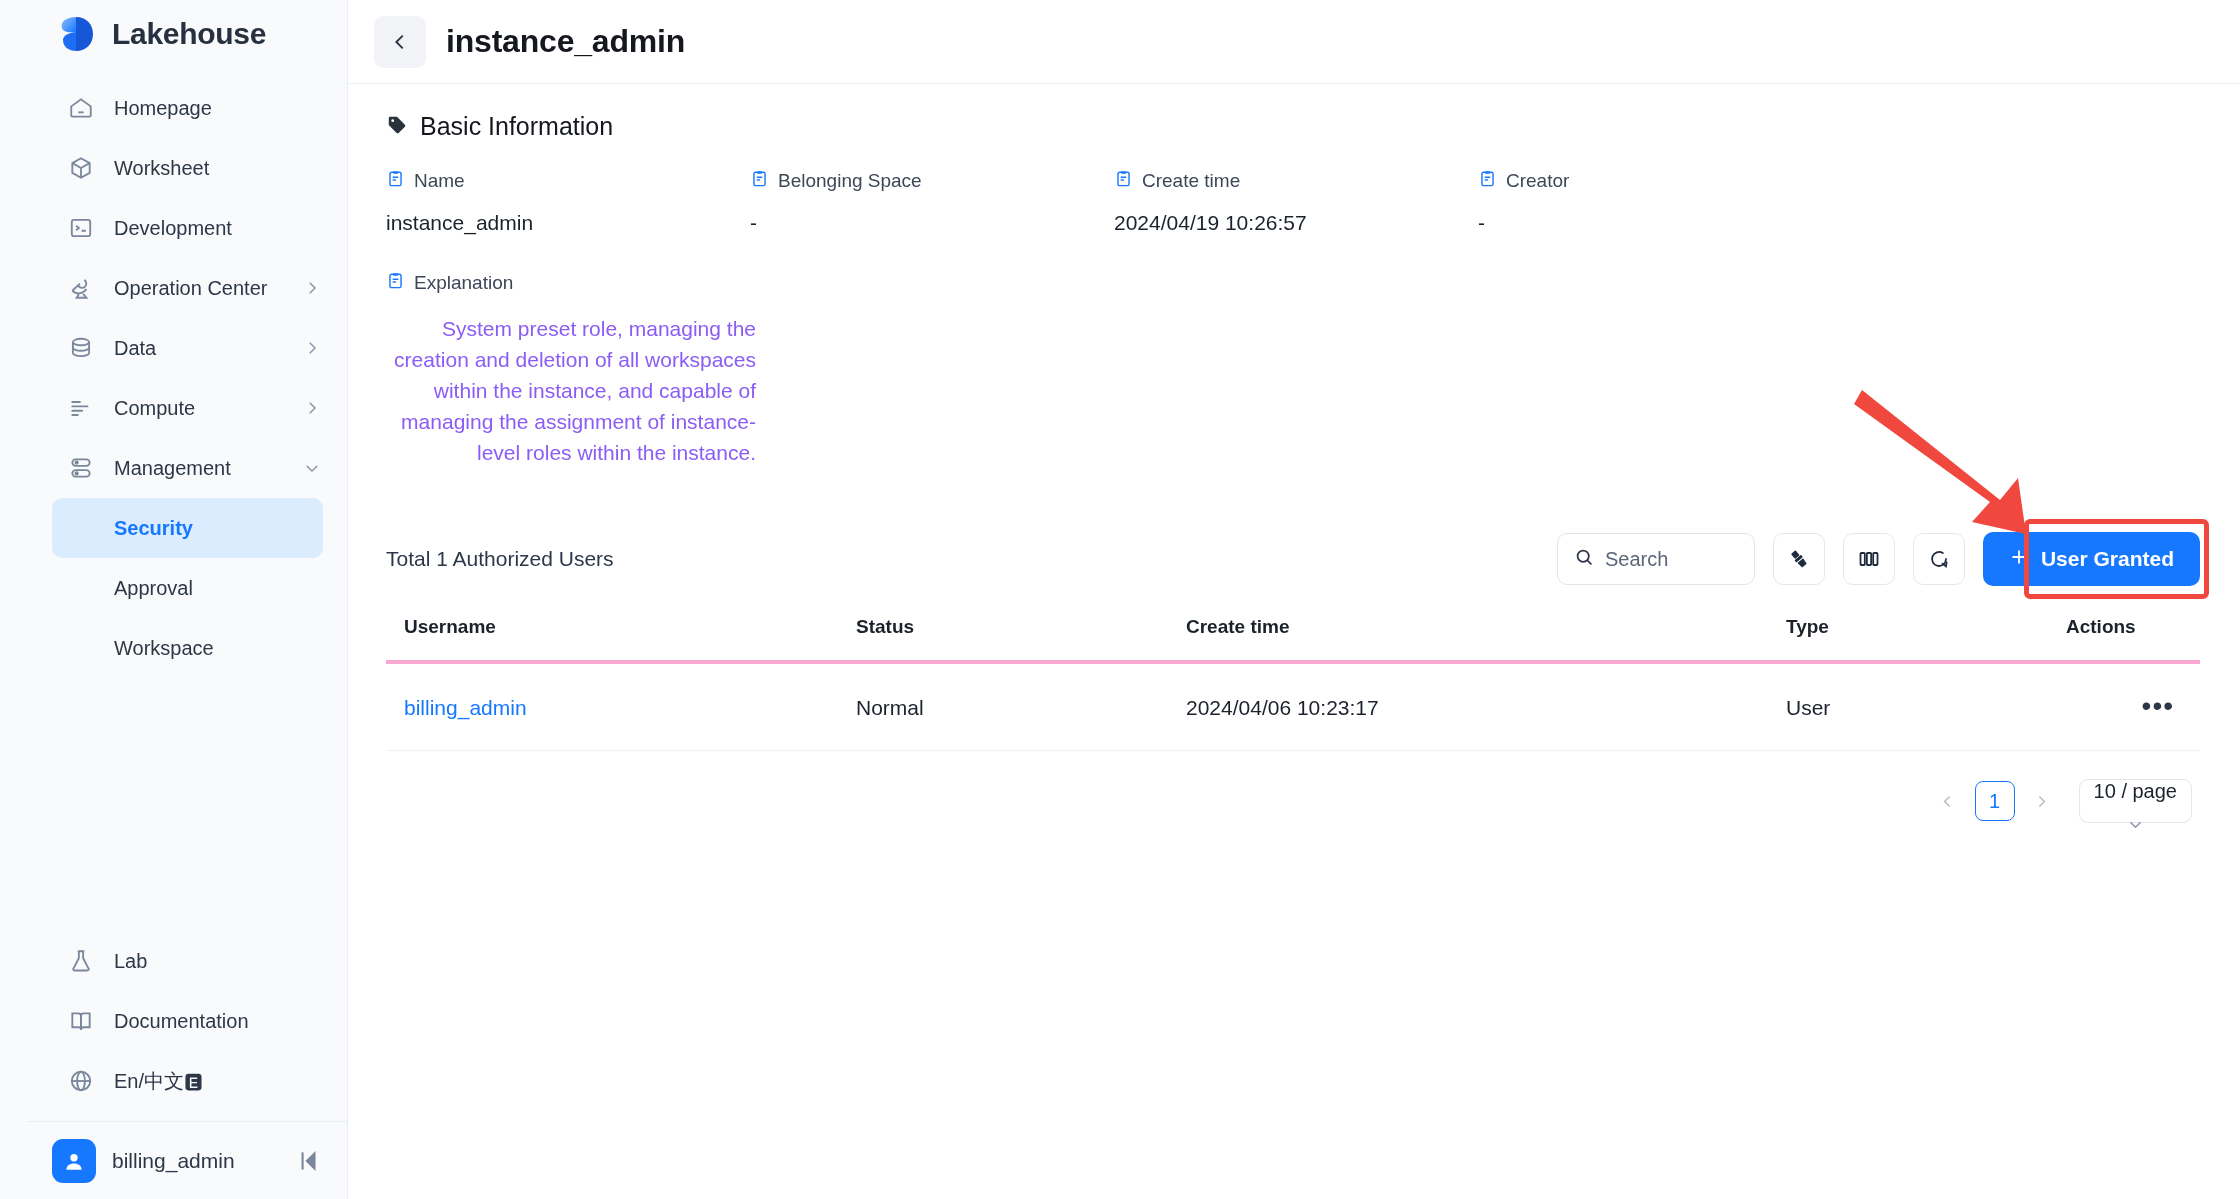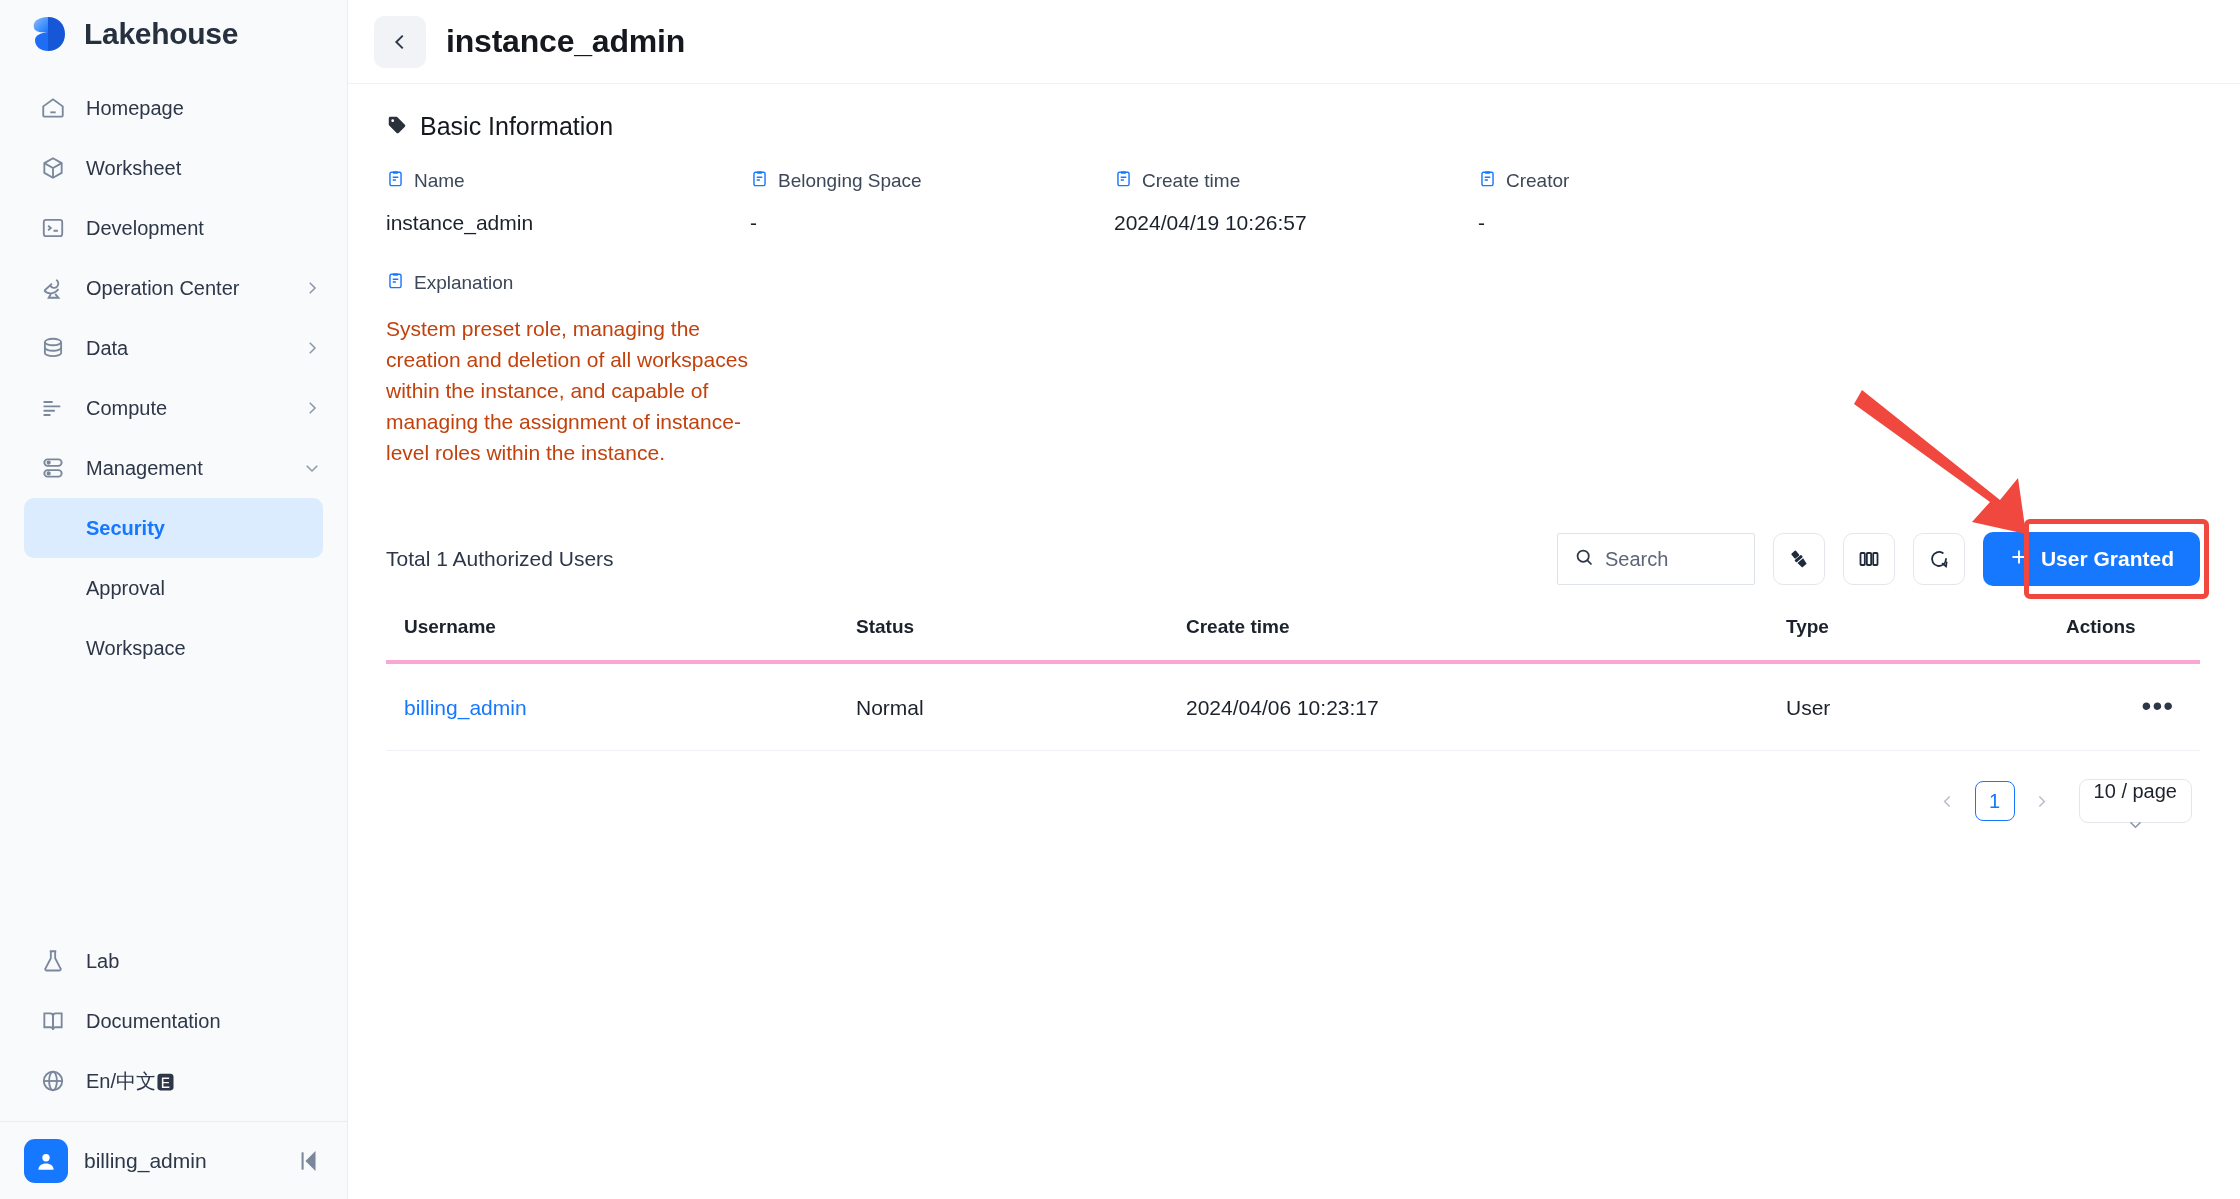--- a/index.html
+++ b/index.html
@@ -11,20 +11,21 @@
   }
   .app { display: flex; width: 2240px; height: 1199px; position: relative; }
 
   
   .sidebar {
     width: 348px; height: 1199px;
     background: #f8fafc;
     border-right: 1px solid #e9edf2;
     display: flex; flex-direction: column;
     flex: 0 0 348px;
+    padding-left: 28px;
   }
   .brand {
     display: flex; align-items: center; gap: 14px;
     padding: 18px 0 18px 26px;
     height: 68px;
   }
   .brand-logo { width: 44px; height: 40px; flex: 0 0 44px; }
   .brand-name {
     font-size: 30px; font-weight: 700; color: #26303f; letter-spacing: -0.3px;
   }
@@ -111,36 +112,37 @@
   .field-label {
     display: flex; align-items: center; gap: 9px;
     font-size: 19px; color: #3c4758;
     margin-bottom: 18px;
   }
   .field-value {
     font-size: 21px; color: #1c222c;
   }
   .explain-block { margin-top: 36px; max-width: 380px; }
   .explain-text {
-    font-size: 21px; color: #c2410c; line-height: 1.48;
+    font-size: 21px; color: #8b5cf6; line-height: 1.48;
     max-width: 370px;
     margin-top: 14px;
+    text-align: right;
   }
 
   
   .toolbar {
     display: flex; align-items: center; justify-content: space-between;
     margin-top: 64px;
     position: relative;
   }
   .total-label { font-size: 21px; color: #2d3748; }
   .toolbar-right { display: flex; align-items: center; gap: 18px; }
   .search-box {
     width: 198px; height: 52px;
-    border: 1px solid #dfe4ea; border-radius: 2px;
+    border: 1px solid #dfe4ea; border-radius: 10px;
     display: flex; align-items: center; gap: 10px;
     padding: 0 16px;
     background: #fff;
   }
   .search-input {
     border: none; outline: none; font-size: 20px; color: #2d3748;
     width: 120px; background: transparent;
     font-family: "Liberation Sans", sans-serif;
   }
   .search-input::placeholder { color: #5b6676; }

